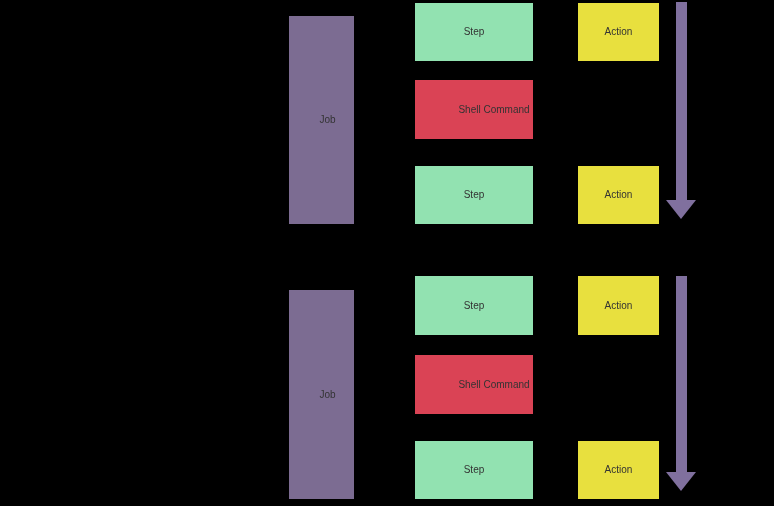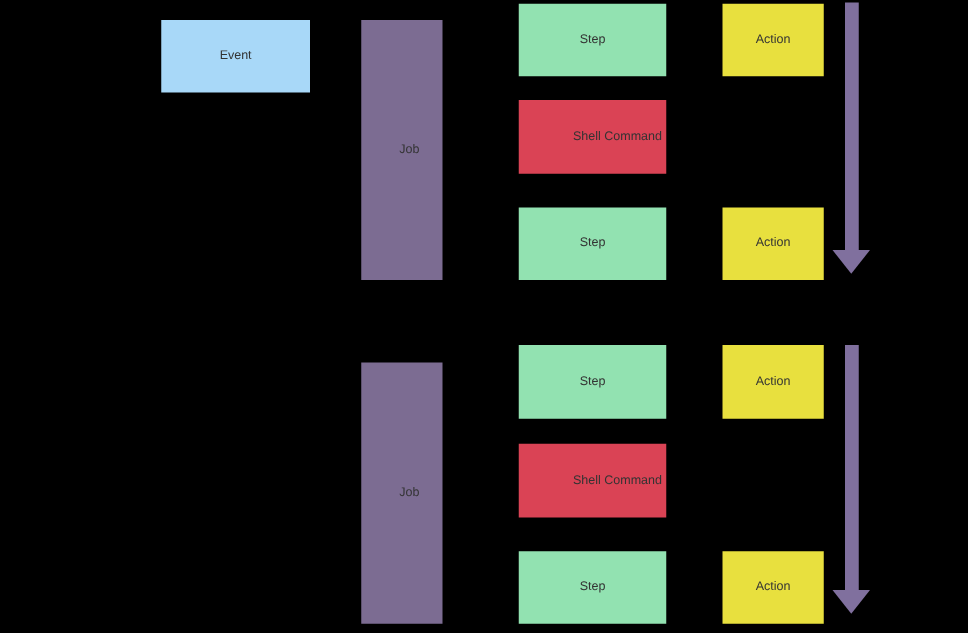--- a/index.html
+++ b/index.html
@@ -61,21 +61,20 @@
   #action-b1    { left:578px; top:276px; width:81px;  height:59px; }
   #action-b2    { left:578px; top:441px; width:81px;  height:58px; }
   #arrow-b-shaft{ left:676px; top:276px; width:11px;  height:196px; }
   #arrow-b-head { left:666px; top:472px; }
 </style>
 </head>
 <body>
 
 <div id="canvas">
 
-  <div id="event" class="node event">Event</div>
 
   <div id="job-a" class="node job">Job</div>
   <div id="step-a1" class="node step">Step</div>
   <div id="shell-a" class="node shell">Shell Command</div>
   <div id="step-a2" class="node step">Step</div>
   <div id="action-a1" class="node action">Action</div>
   <div id="action-a2" class="node action">Action</div>
   <div>
     <div id="arrow-a-shaft" class="arrow-shaft"></div>
     <div id="arrow-a-head" class="arrow-head"></div>

